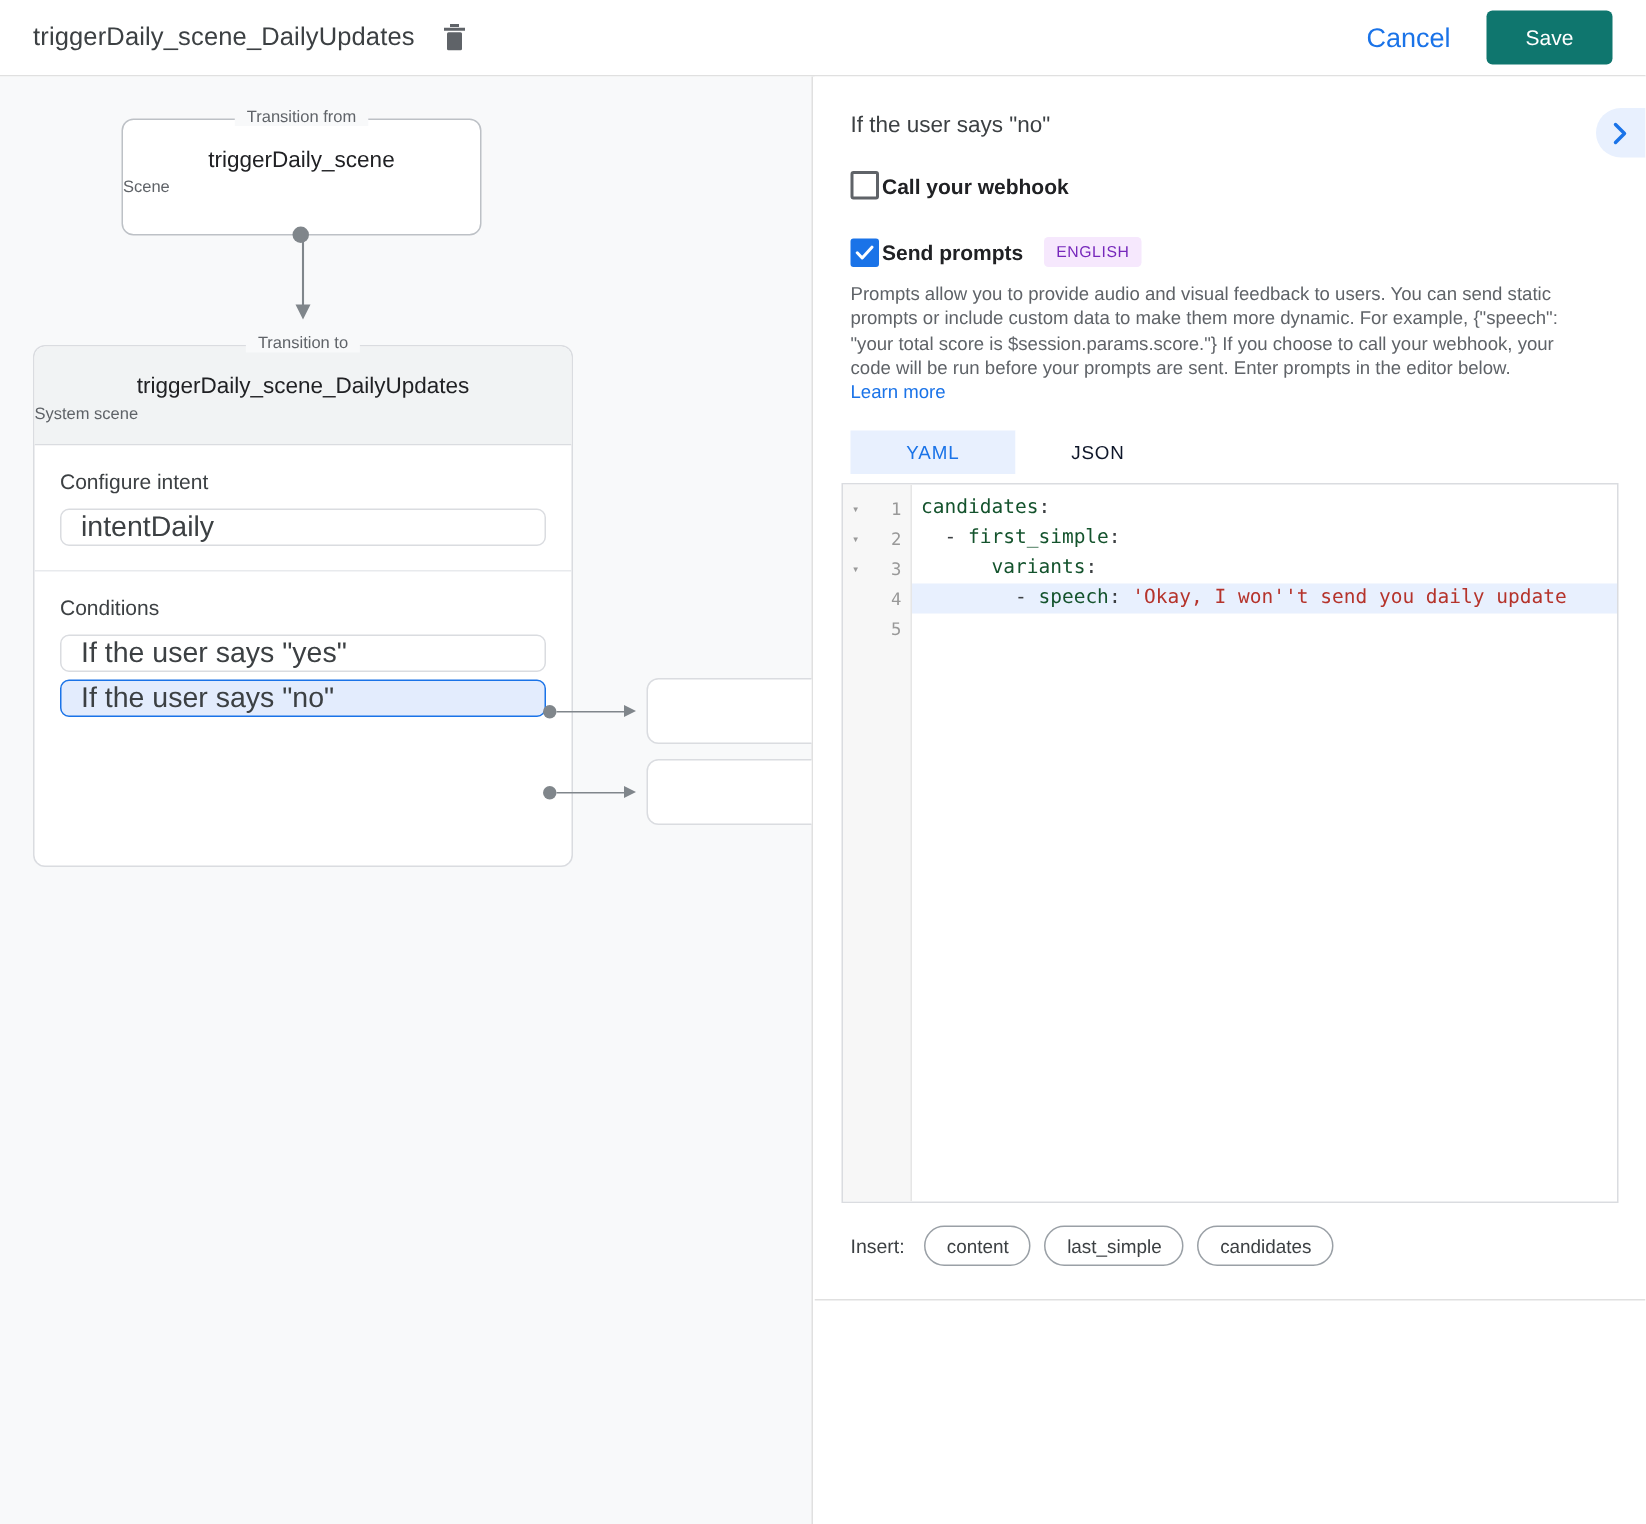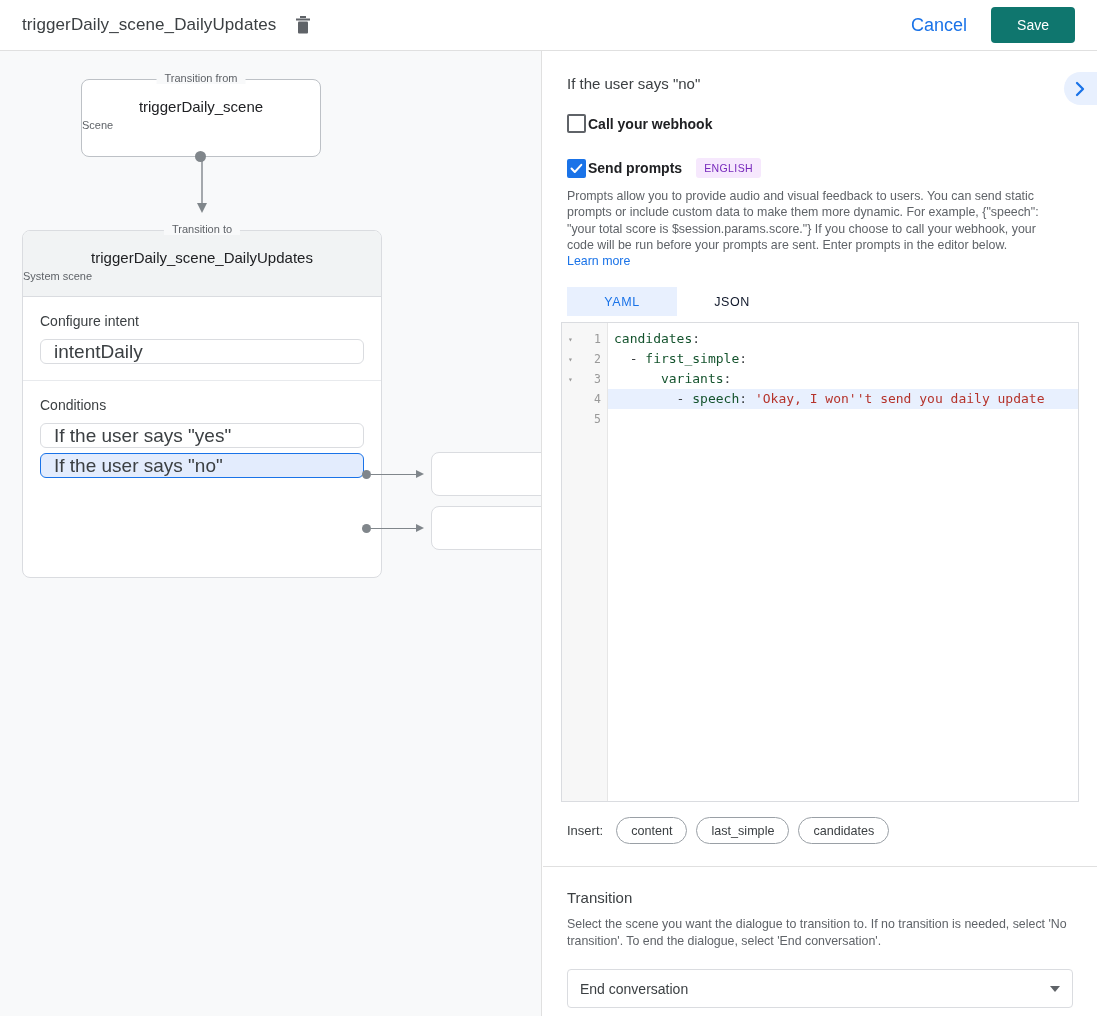--- a/index.html
+++ b/index.html
@@ -502,21 +502,13 @@
 
   <div class="insertrow">
     <div class="insert-label">Insert:</div>
     <div class="chip">content</div>
     <div class="chip">last_simple</div>
     <div class="chip">candidates</div>
   </div>
 
   <div class="divider"></div>
 
-  <div class="transition-sec">
-    <div class="trans-title">Transition</div>
-    <div class="trans-desc">Select the scene you want the dialogue to transition to. If no transition is needed, select 'No transition'. To end the dialogue, select 'End conversation'.</div>
-    <div class="select">
-      <span class="sel-val">End conversation</span>
-      <span class="caret"></span>
-    </div>
-  </div>
 </div>
 
 </body></html>

